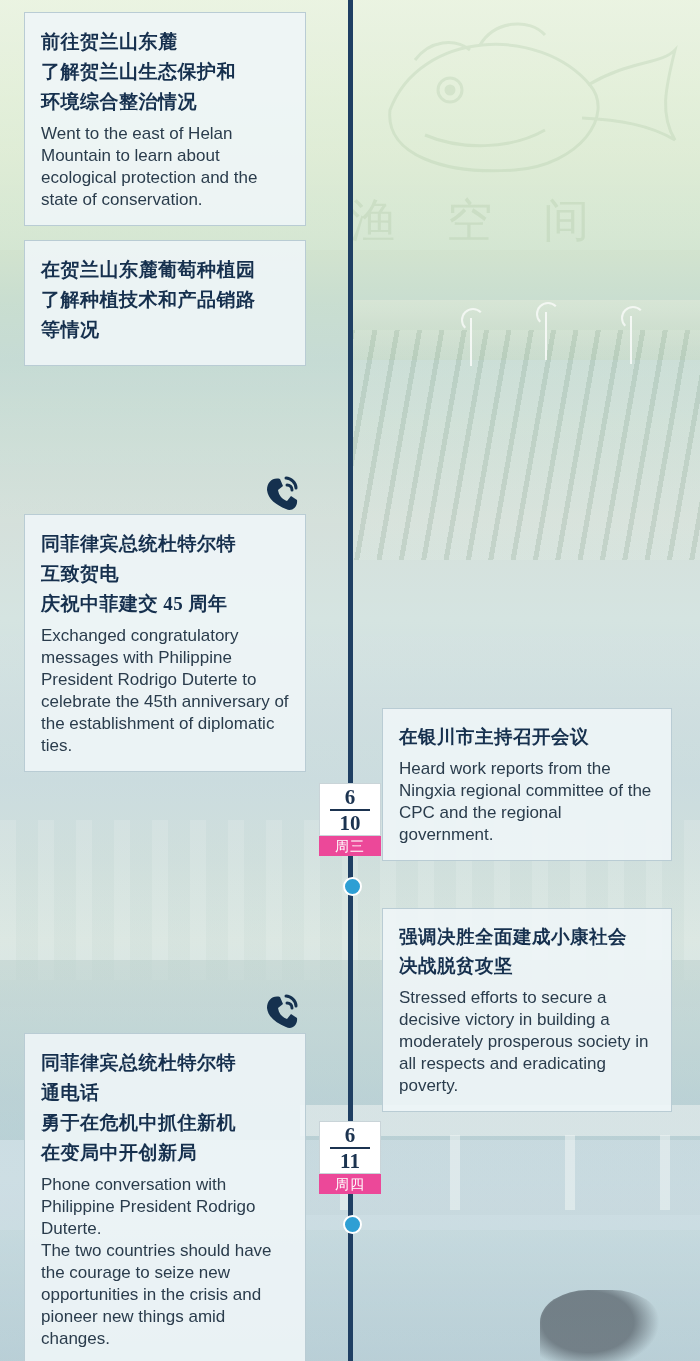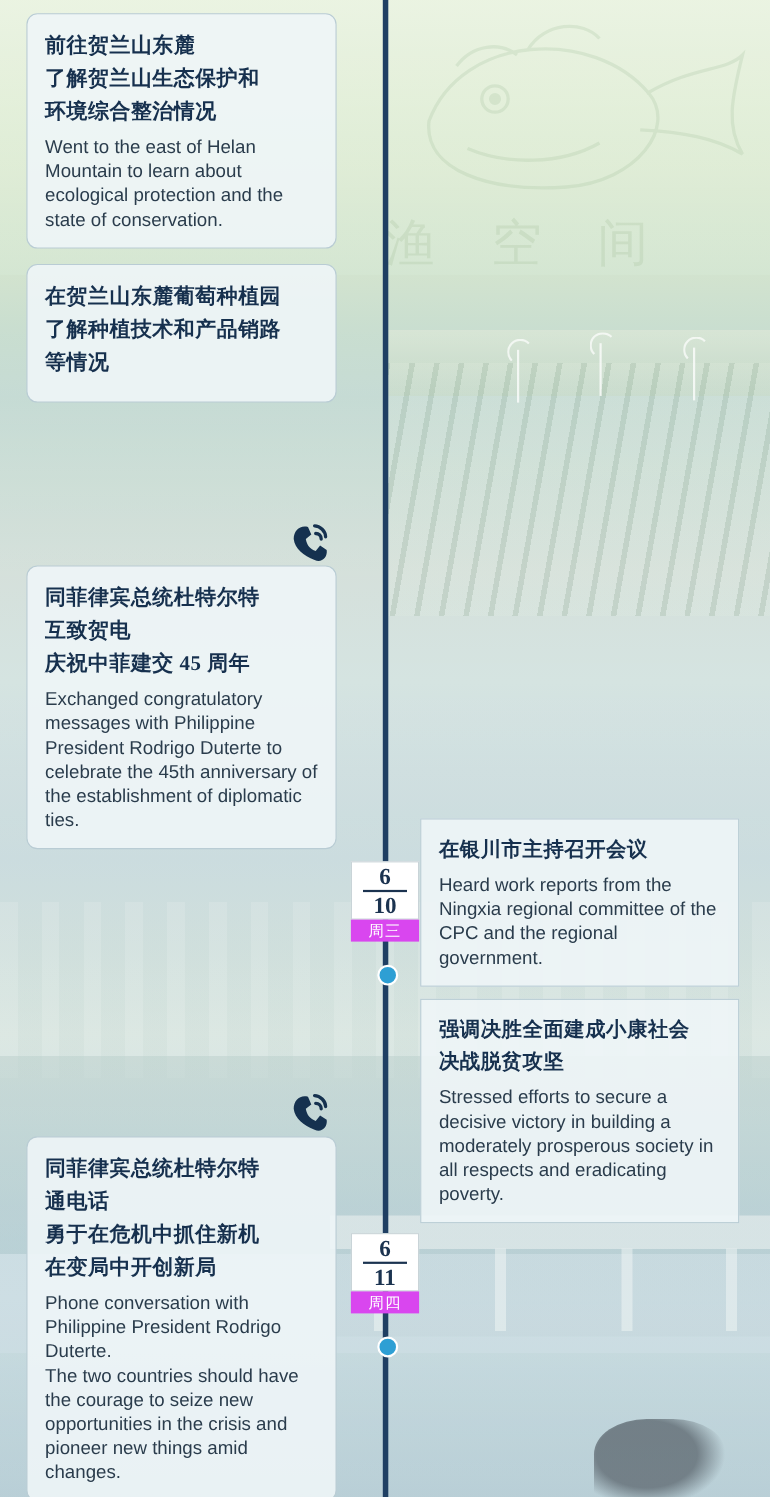--- a/index.html
+++ b/index.html
@@ -175,21 +175,21 @@
     margin: 0 10px;
   }
   .date-marker .day {
     font-size: 21px;
     font-weight: bold;
     color: #1b3350;
     line-height: 24px;
     font-family: "Liberation Serif", serif;
   }
   .date-marker .weekday {
-    background: #d946ef;
+    background: #ec4899;
     color: #ffffff;
     font-size: 14px;
     line-height: 20px;
     letter-spacing: 1px;
   }
   .dot {
     position: absolute;
     width: 15px; height: 15px;
     border-radius: 50%;
     background: #2e9fd4;
@@ -200,21 +200,21 @@
 
   
   .card {
     position: absolute;
     background: rgba(238,245,247,.90);
     border: 1px solid #b9ccd4;
     box-sizing: border-box;
     padding: 14px 16px 14px 16px;
     z-index: 5;
   }
-  .card.left  { left: 24px;  width: 282px; border-radius: 10px; }
+  .card.left  { left: 24px;  width: 282px; }
   .card.right { left: 382px; width: 290px; }
 
   .card .cn {
     color: #16304e;
     font-size: 19px;
     line-height: 30px;
     font-family: "Liberation Serif", "DejaVu Serif", serif;
     font-weight: bold;
     letter-spacing: .5px;
     white-space: pre-line;
@@ -318,21 +318,21 @@
     </svg>
   </div>
 
   <div class="card left" style="top:514px;">
     <div class="cn">同菲律宾总统杜特尔特
 互致贺电
 庆祝中菲建交 45 周年</div>
     <div class="en">Exchanged congratulatory messages with Philippine President Rodrigo Duterte to celebrate the 45th anniversary of the establishment of diplomatic ties.</div>
   </div>
 
-  <div class="card right" style="top:708px;margin-top:36px;">
+  <div class="card right" style="top:708px;">
     <div class="cn">在银川市主持召开会议</div>
     <div class="en">Heard work reports from the Ningxia regional committee of the CPC and the regional government.</div>
   </div>
 
   <div class="card right" style="top:908px;">
     <div class="cn">强调决胜全面建成小康社会
 决战脱贫攻坚</div>
     <div class="en">Stressed efforts to secure a decisive victory in building a moderately prosperous society in all respects and eradicating poverty.</div>
   </div>
 

